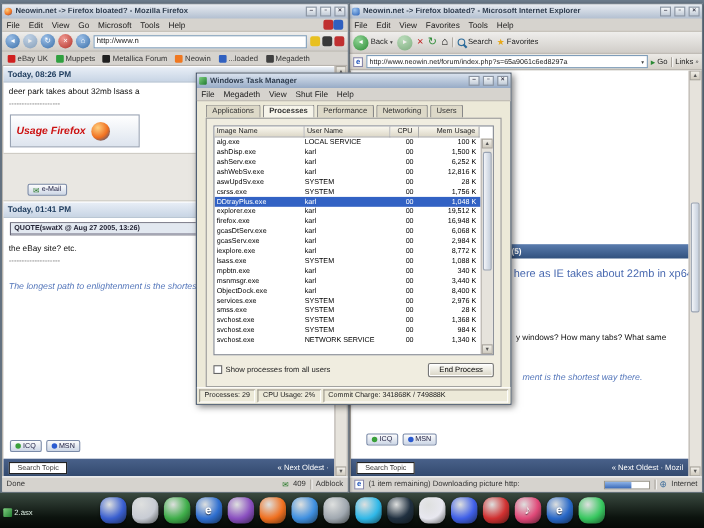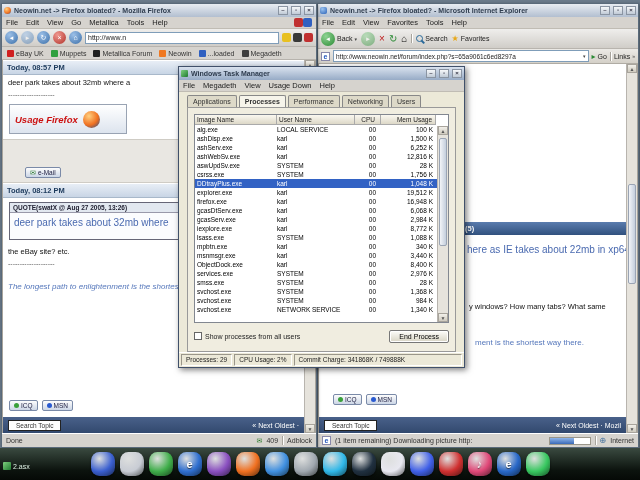--- a/index.html
+++ b/index.html
@@ -100,21 +100,21 @@
 .mag::after{content:"";position:absolute;width:4px;height:1.5px;background:#2a6a9a;transform:rotate(45deg);right:-3px;bottom:-1px}
 .star{color:#e8a818;font-size:8px}
 .addr{height:15px;display:flex;align-items:center;gap:3px;padding:0 3px;font-size:7px;background:linear-gradient(#eceae6,#d4d0c8);border-bottom:1px solid #b0aca4;flex:0 0 auto}
 .pageic{width:9px;height:9px;background:#fff;border:1px solid #88a;color:#2255bb;font-size:7px;font-weight:bold;line-height:8px;text-align:center;flex:0 0 auto}
 .afield{flex:1;height:12px;background:#fff;border:1px solid #7f9db9;display:flex;align-items:center;padding:0 2px;overflow:hidden}
 .afield .atext{font-size:6.5px;white-space:nowrap;overflow:hidden;flex:1;color:#222}
 .goarrow{color:#2a8a34;font-size:8px}
 .iebar{position:absolute;left:0;right:11px;height:13px;background:linear-gradient(#5a7cae,#31517e);color:#fff;font-size:7.5px;font-weight:bold;line-height:13px}
 .qtext{position:absolute;font-size:10px;color:#4a6ab0;white-space:nowrap}
 .btext{position:absolute;font-size:7.5px;color:#111;white-space:nowrap}
-.stext{position:absolute;font-size:8px;color:#5577bb;white-space:nowrap}
+.stext{position:absolute;font-size:8px;font-style:italic;color:#5577bb;white-space:nowrap}
 .prog{width:42px;height:8px;border:1px solid #9a968a;background:#fff;flex:0 0 auto;position:relative}
 .prog i{position:absolute;left:0;top:0;bottom:0;width:62%;background:linear-gradient(#8fb4e8,#3a6ab8)}
 .globe{color:#3a6a9a;font-size:8px}
 
 .dock{position:absolute;left:0;right:0;bottom:0;height:32px;background:linear-gradient(180deg,#3a4a40,#0c130e 70%,#050906);z-index:40}
 .dock-list{position:absolute;left:0;right:0;top:0;bottom:0;display:flex;align-items:center;justify-content:center;gap:5px}
 .dock-icon{width:24px;height:24px;border-radius:35%;background:radial-gradient(circle at 35% 28%,rgba(255,255,255,.85),var(--c,#888) 55%,rgba(0,0,0,.55) 125%);box-shadow:0 1px 2px rgba(0,0,0,.7);display:flex;align-items:center;justify-content:center}
 .dg{color:#fff;font-size:11px;font-weight:bold;text-shadow:0 1px 1px rgba(0,0,0,.6)}
 .taskbtn{position:absolute;left:3px;bottom:10px;color:#def0e4;font-size:7px;display:flex;gap:2px;align-items:center;z-index:41}
 .tbico{width:8px;height:8px;background:linear-gradient(135deg,#7fd07f,#1f7a2f);border-radius:1px;display:inline-block}
@@ -132,21 +132,21 @@
       <span class="wbtn">▫</span>
       <span class="wbtn">×</span>
     </div>
     <nav class="mnu">
       <div class="mnu-list">
 
       <span class="mi">File</span>
           <span class="mi">Edit</span>
           <span class="mi">View</span>
           <span class="mi">Go</span>
-          <span class="mi">Metallica</span>
+          <span class="mi">Microsoft</span>
           <span class="mi">Tools</span>
           <span class="mi">Help</span>
         </div>
       <i class="ic red"></i>
       <i class="ic blue"></i>
     </nav>
     <div class="ff-tb">
       <span class="circ">◂</span>
       <span class="circ dim">▸</span>
       <span class="circ">↻</span>
@@ -183,37 +183,36 @@
             <i style="background: rgb(48, 96, 192);"></i>
             <span>...loaded</span>
           </span>
           <span class="bm">
             <i style="background: rgb(64, 64, 64);"></i>
             <span>Megadeth</span>
           </span>
         </div>
     </div>
     <div class="content with-sb">
-      <div class="ph">Today, 08:57 PM</div>
-      <div class="pbody">deer park takes about 32mb where a</div>
+      <div class="ph">Today, 08:26 PM</div>
+      <div class="pbody">deer park takes about 32mb lsass a</div>
       <div class="sigdiv">--------------------</div>
       <div class="banner">
         <span class="rtxt">Usage Firefox</span>
         <span class="ffball"></span>
       </div>
       <div class="graybar">
         <span class="pill">
           <i class="mailglyph">✉</i>
           <span>e-Mail</span>
         </span>
       </div>
-      <div class="ph">Today, 08:12 PM</div>
+      <div class="ph">Today, 01:41 PM</div>
       <div class="quote">
         <div class="qh">QUOTE(swatX @ Aug 27 2005, 13:26)</div>
-        <div class="qb">deer park takes about 32mb where</div>
       </div>
       <div class="pbody">the eBay site? etc.</div>
       <div class="sigdiv">--------------------</div>
       <div class="sig">The longest path to enlightenment is the shortest way there.</div>
       <div class="icqrow">
         <span class="pill">
             <i class="dot green"></i>
             <span>ICQ</span>
           </span>
         <span class="pill">
@@ -343,21 +342,21 @@
       <span class="wbtn">–</span>
       <span class="wbtn">▫</span>
       <span class="wbtn">×</span>
     </div>
     <nav class="mnu">
       <div class="mnu-list">
 
       <span class="mi">File</span>
           <span class="mi">Megadeth</span>
           <span class="mi">View</span>
-          <span class="mi">Usage Down</span>
+          <span class="mi">Shut File</span>
           <span class="mi">Help</span>
         </div>
     </nav>
     <div class="tm-tabs">
 
     <button class="tab">Applications</button>
         <button class="tab active">Processes</button>
         <button class="tab">Performance</button>
         <button class="tab">Networking</button>
         <button class="tab">Users</button>

